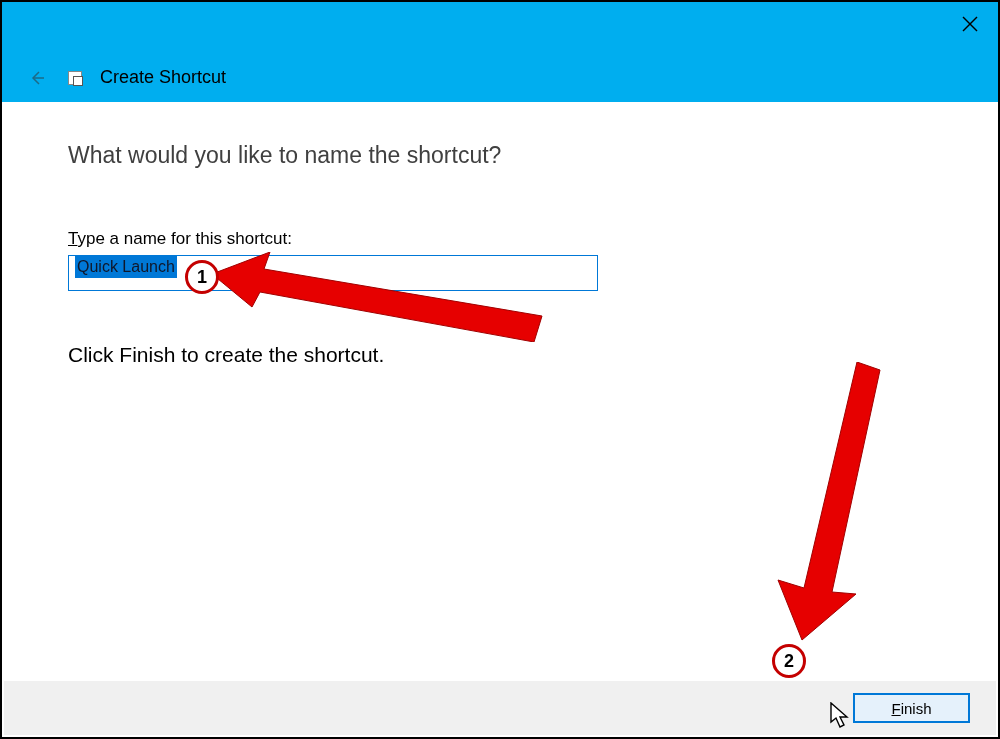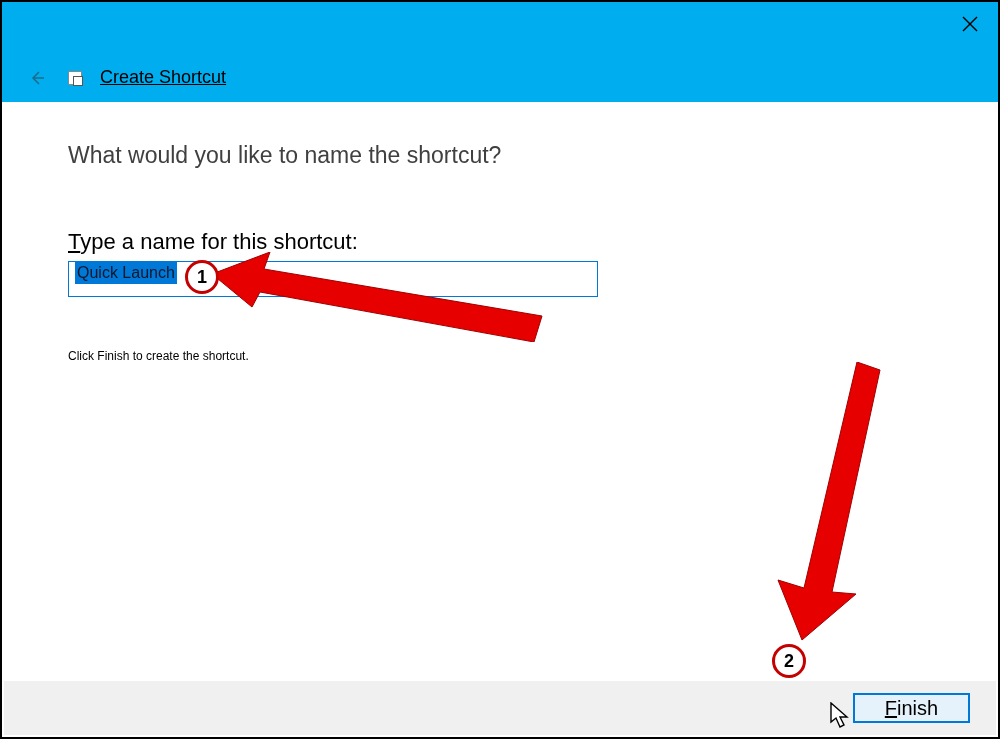--- a/index.html
+++ b/index.html
@@ -32,21 +32,20 @@
       align-items: center;
       justify-content: center;
       cursor: default;
     }
     .close-btn svg { width: 16px; height: 16px; }
     .title-row {
       display: flex;
       align-items: center;
       padding: 0 0 14px 26px;
       gap: 14px;
-      text-decoration: underline;
     }
     .back-arrow {
       width: 18px;
       height: 18px;
       display: flex;
       align-items: center;
       justify-content: center;
       opacity: .55;
     }
     .back-arrow svg { width: 18px; height: 18px; stroke: #000; fill: none; }
@@ -77,21 +76,21 @@
       padding: 40px 60px 0 66px;
       position: relative;
     }
     .heading {
       color: #404040;
       font-size: 23px;
       font-weight: 400;
       margin-bottom: 60px;
     }
     .field-label {
-      font-size: 22px;
+      font-size: 17px;
       color: #000;
       margin-bottom: 6px;
     }
     .field-label .accesskey { text-decoration: underline; }
     .text-input {
       width: 530px;
       height: 36px;
       border: 1px solid #0078d7;
       outline: none;
       font-size: 16px;
@@ -99,39 +98,39 @@
       position: relative;
     }
     .text-input .sel {
       background: #0078d7;
       color: #0f172a;
       padding: 2px 2px;
       display: inline-block;
     }
     .hint {
       margin-top: 52px;
-      font-size: 12px;
+      font-size: 21px;
     }
     .footer {
       position: absolute;
       left: 2px;
       right: 2px;
       bottom: 2px;
       height: 54px;
       background: #f0f0f0;
       display: flex;
       align-items: center;
       justify-content: flex-end;
       padding-right: 26px;
       gap: 18px;
     }
     .btn {
       width: 117px;
       height: 30px;
-      font-size: 20px;
+      font-size: 15px;
       background: #e1e1e1;
       border: 1px solid #adadad;
       color: #000;
       display: flex;
       align-items: center;
       justify-content: center;
     }
     .btn.primary {
       border: 2px solid #0078d7;
       background: #e5f1fb;

